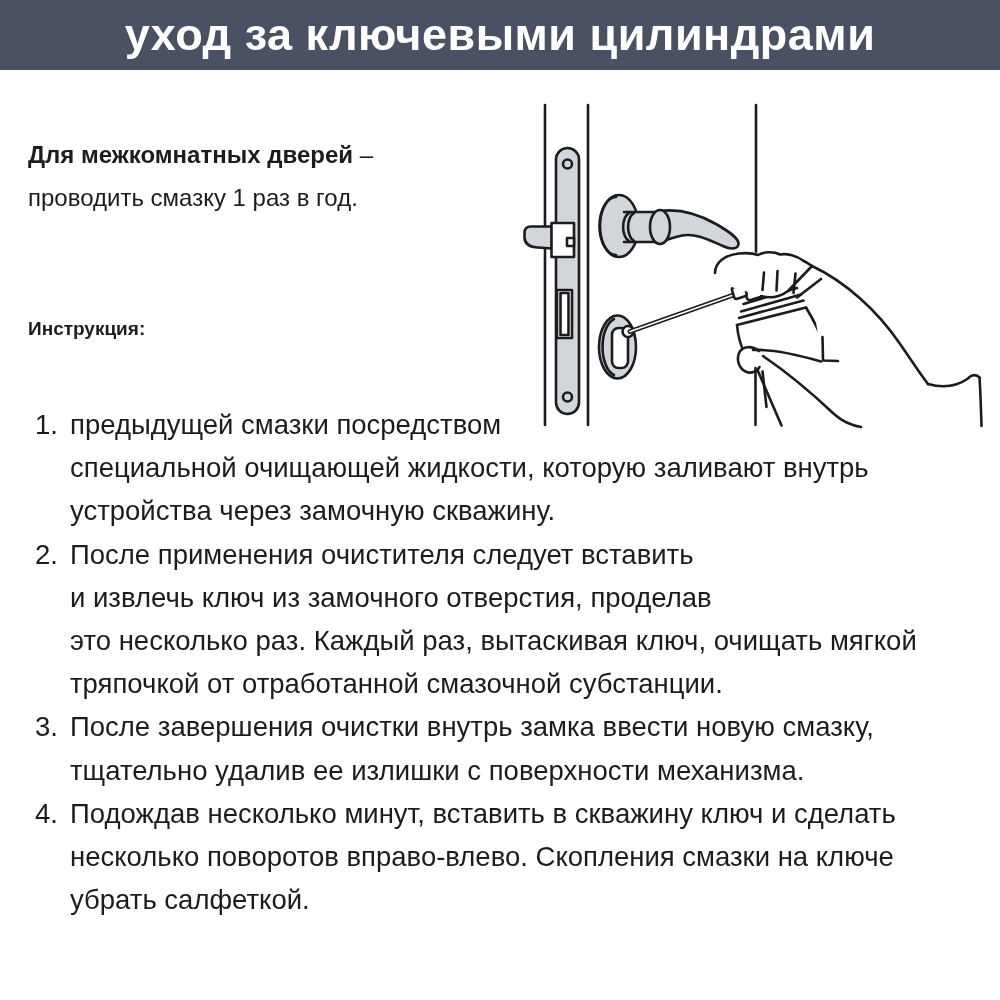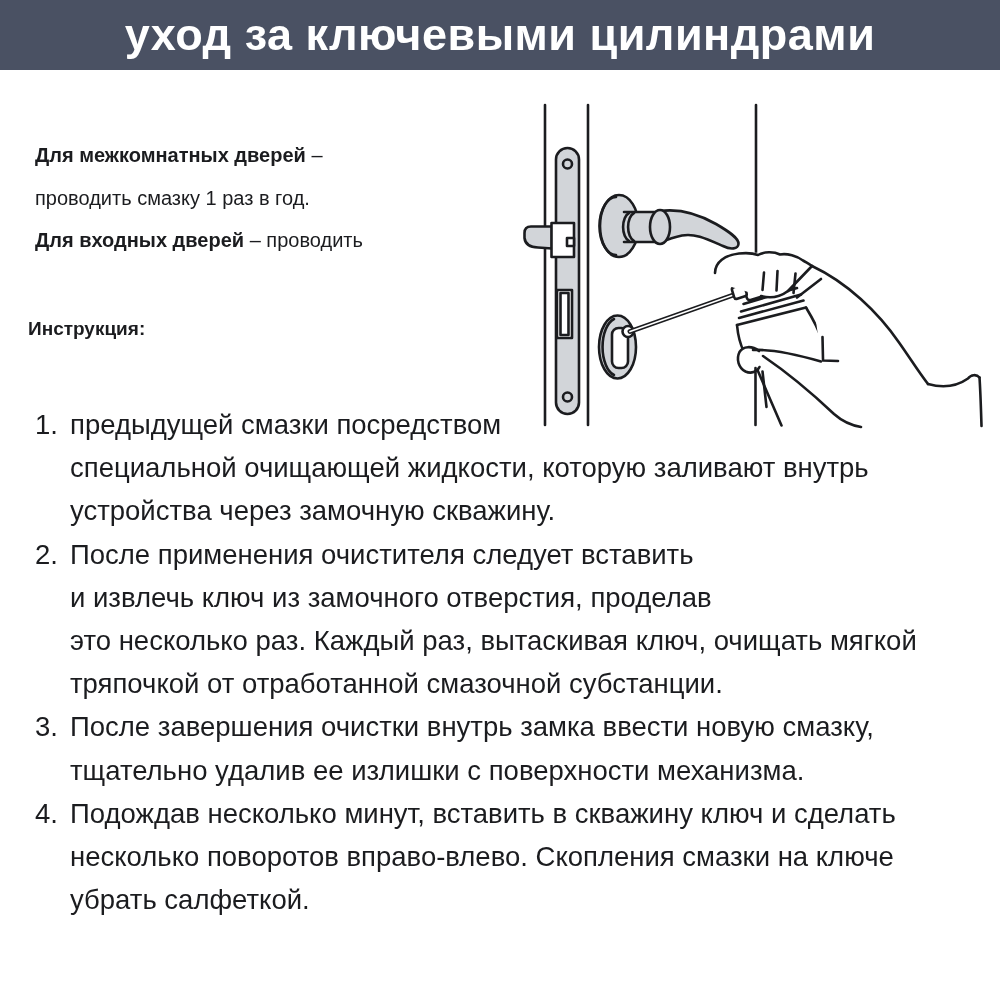--- a/index.html
+++ b/index.html
@@ -15,22 +15,22 @@
   .header{
     position:absolute;left:0;top:0;width:1000px;height:70px;
     background:#4a5163;
     display:flex;align-items:center;justify-content:center;
   }
   .header-title{
     color:#ffffff;font-size:45px;font-weight:700;letter-spacing:.5px;
     line-height:70px;white-space:nowrap;
   }
   .intro{
-    position:absolute;left:35px;top:134px;
-    font-size:20px;line-height:42.5px;white-space:nowrap;
+    position:absolute;left:28px;top:134px;
+    font-size:24px;line-height:42.5px;white-space:nowrap;
   }
   .intro .b{font-weight:700;}
   .section-heading{
     position:absolute;left:28px;top:318px;
     font-size:19px;font-weight:700;
   }
   .steps{
     position:absolute;left:70px;top:403px;
     font-size:27.5px;line-height:43.2px;
   }
@@ -43,21 +43,20 @@
 
 <div class="page">
 
   <div class="header">
     <div class="header-title">уход за ключевыми цилиндрами</div>
   </div>
 
   <div class="intro">
     <div><span class="b">Для межкомнатных дверей</span><span> –</span></div>
     <div>проводить смазку 1 раз в год.</div>
-    <div><span class="b">Для входных дверей</span><span> – проводить</span></div>
   </div>
 
   <div class="section-heading">Инструкция:</div>
 
   <div class="steps">
 
     <div class="step-line"><span class="step-num">1.</span></div>
     <div class="step-line">предыдущей смазки посредством</div>
     <div class="step-line">специальной очищающей жидкости, которую заливают внутрь</div>
     <div class="step-line">устройства через замочную скважину.</div>

